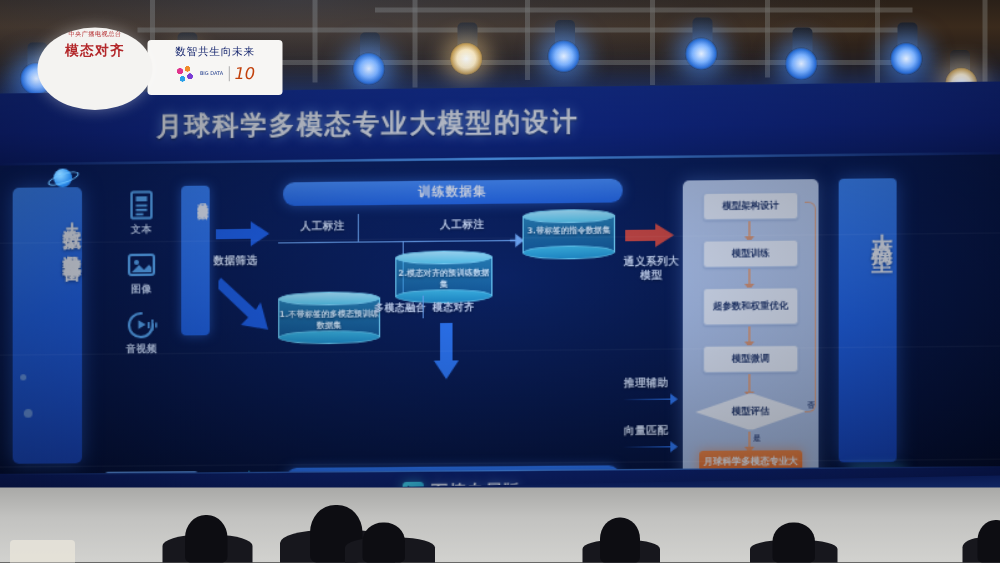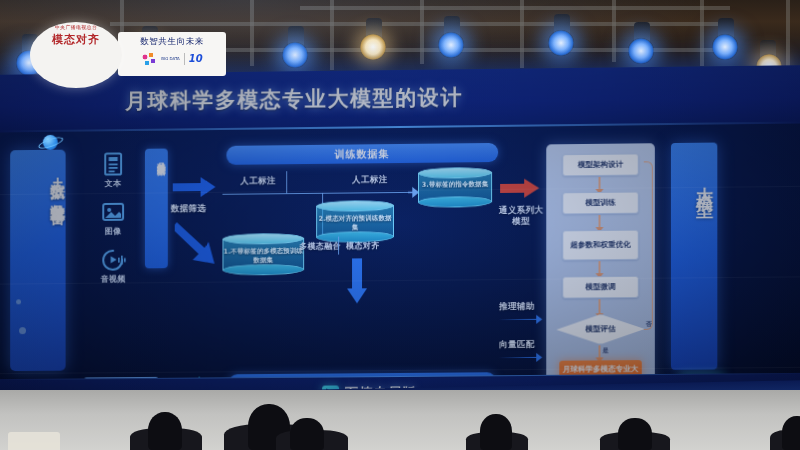--- a/index.html
+++ b/index.html
@@ -59,21 +59,21 @@
     background:#f7f6f4; border-radius:3px; z-index:13; text-align:center; padding-top:4px; }
   .slogan-txt { color:#16266e; font-size:8.5px; font-weight:normal; letter-spacing:.6px; }
   .slogan-logos { display:flex; align-items:center; justify-content:center; gap:4px; margin-top:4px; }
   .sl-flower { width:16px; height:14px; background:
       radial-gradient(circle at 4px 5px,#e0348c 2.4px,transparent 2.6px),
       radial-gradient(circle at 10px 3px,#f08b2a 2.2px,transparent 2.4px),
       radial-gradient(circle at 12px 9px,#7a3bd4 2.2px,transparent 2.4px),
       radial-gradient(circle at 6px 11px,#2aa0e8 2.2px,transparent 2.4px); }
   .sl-word { color:#1e3a8a; font-size:4px; line-height:1.15; text-align:left; }
   .sl-div { width:1px; height:12px; background:#bbb; }
-  .sl-ten { color:#1d4ed8; font-size:10px; font-weight:bold; font-style:italic; line-height:1; }
+  .sl-ten { color:#c2410c; font-size:13px; font-weight:normal; font-style:italic; line-height:1; }
 
   
   .left-panel { position:absolute; left:14px; top:76px; width:56px; height:222px;
     background:linear-gradient(160deg,#3f8bff 0%,#2266ee 45%,#1a49c7 100%);
     border-radius:5px; box-shadow:0 0 16px rgba(60,130,255,.5); }
   .lp-text { position:absolute; left:0; top:22px; width:56px; color:#fff;
     font-size:15px; font-weight:bold; line-height:1.12; letter-spacing:1px;
     writing-mode:vertical-rl; text-orientation:upright; height:190px;
     margin:0 auto; text-shadow:0 1px 3px rgba(0,0,0,.35); }
   .planet { position:absolute; left:44px; top:58px; width:22px; height:22px; z-index:12; }

